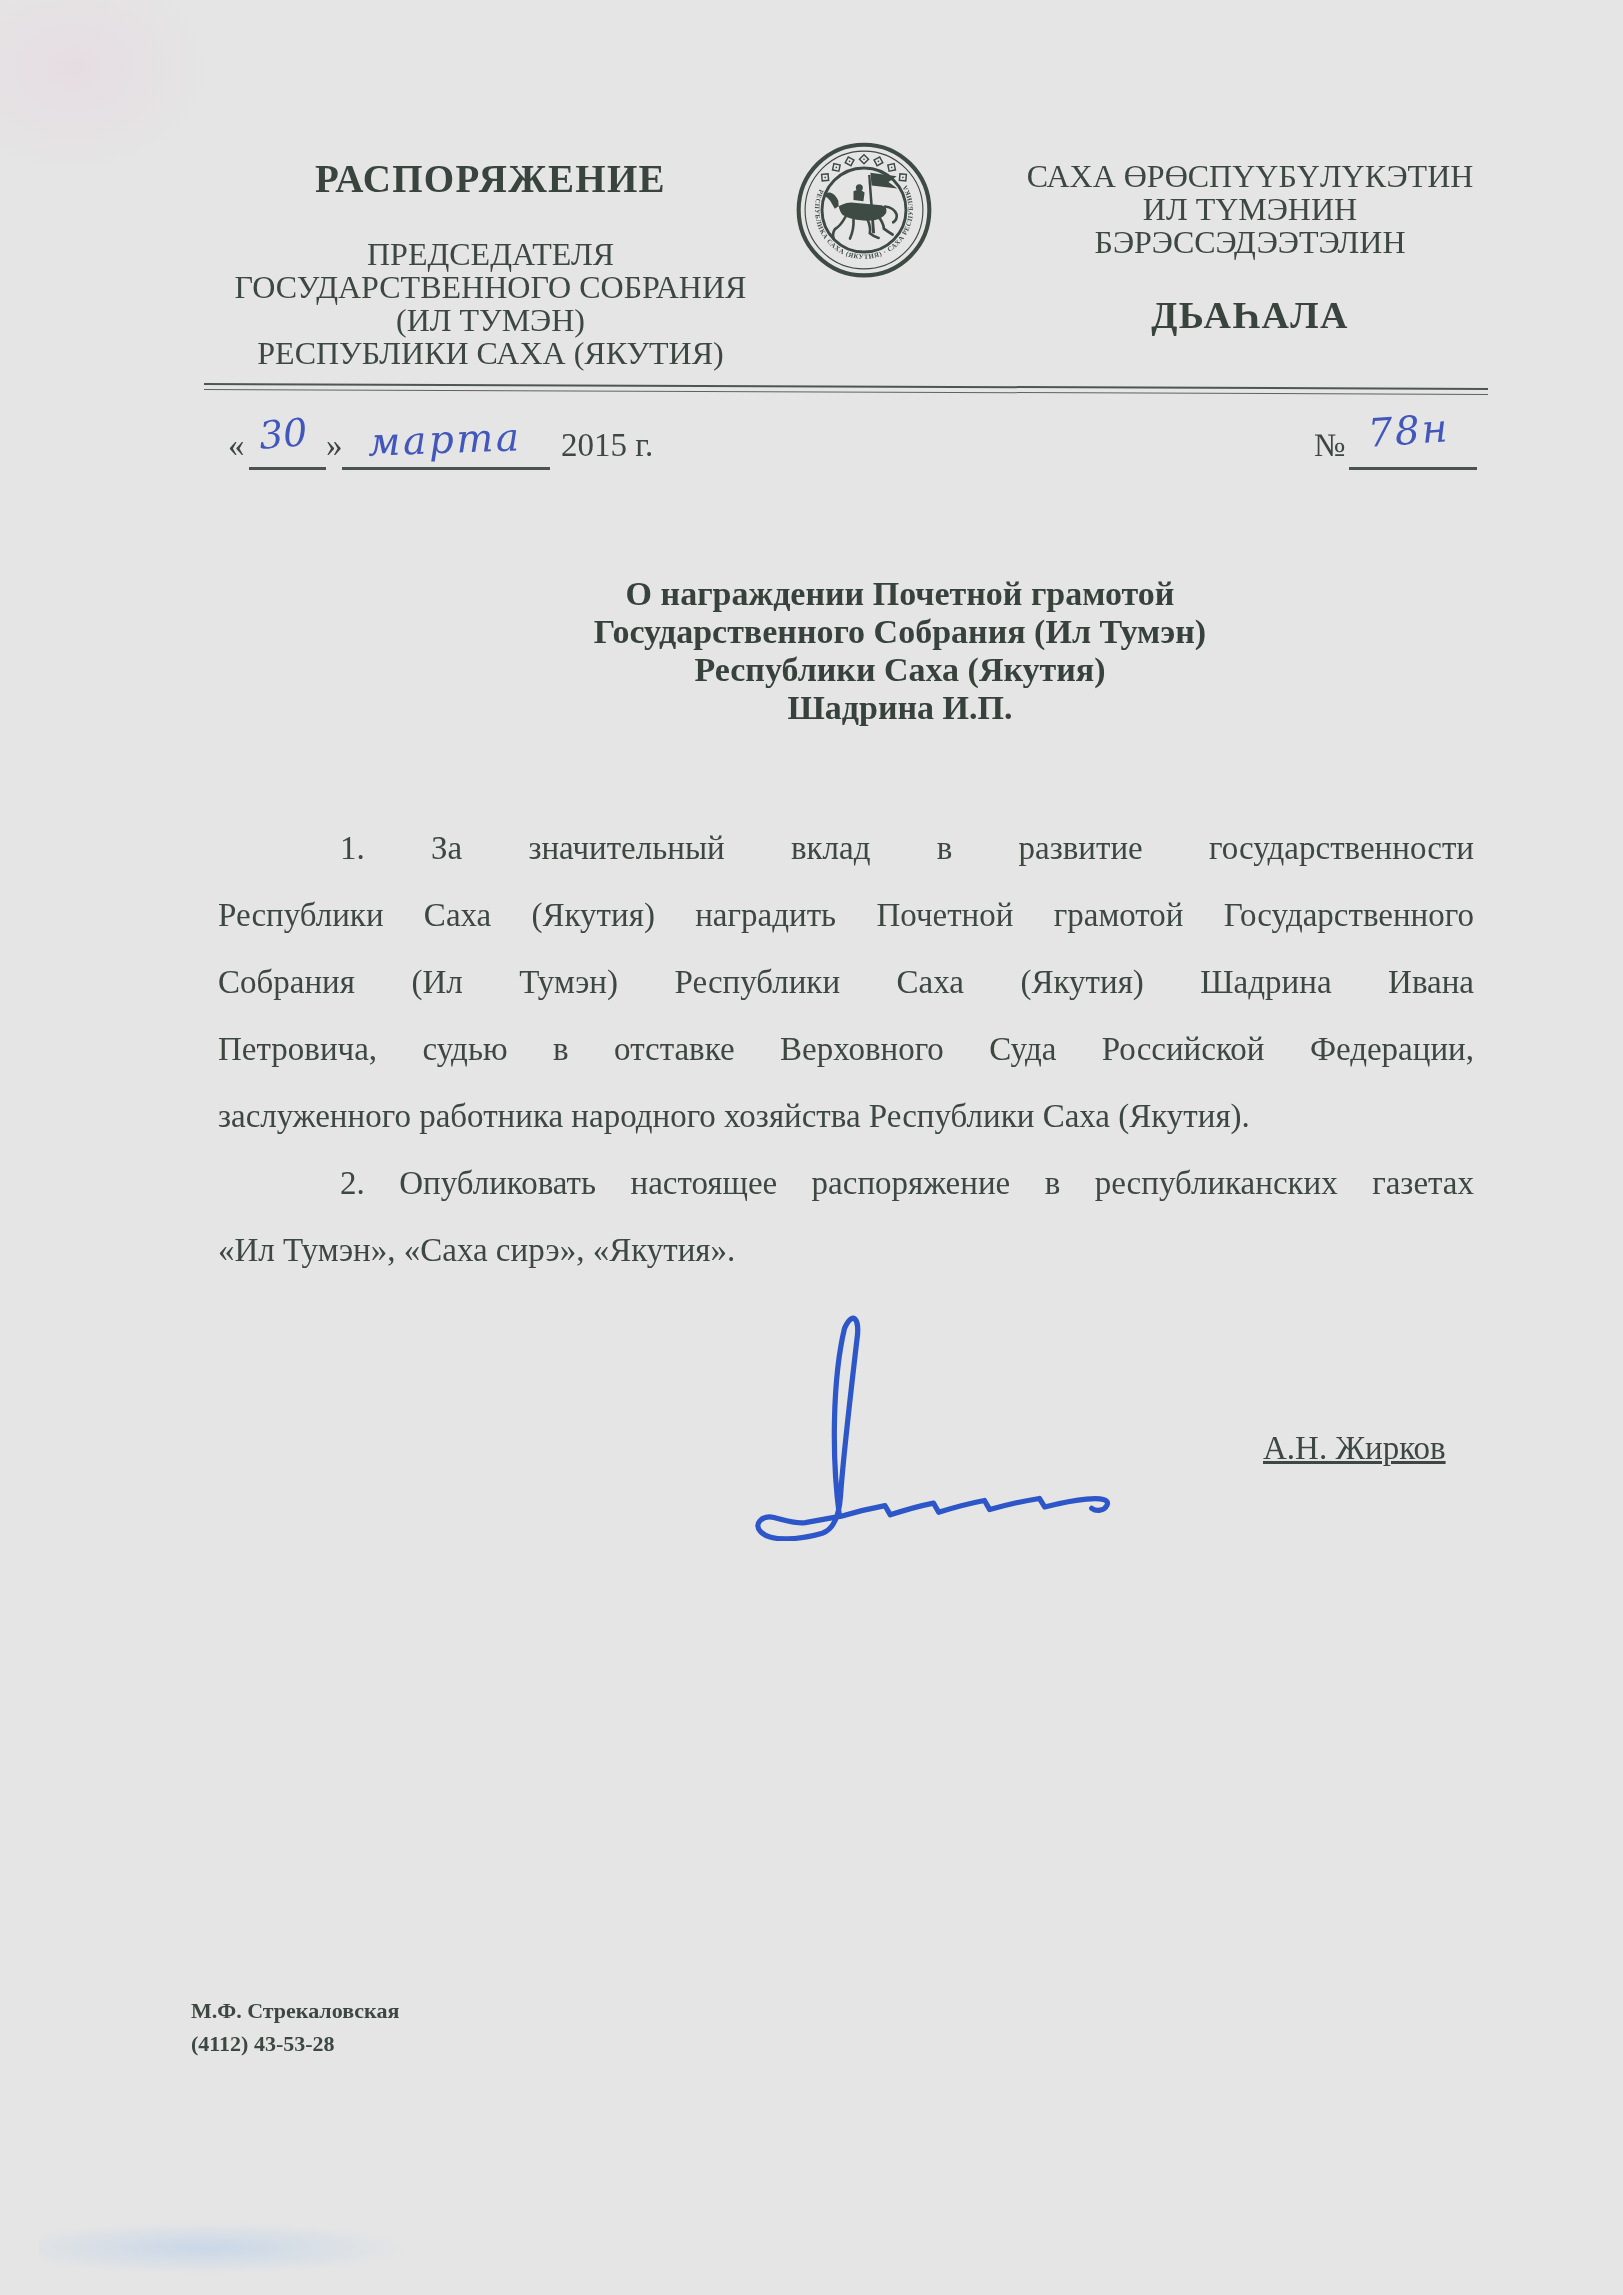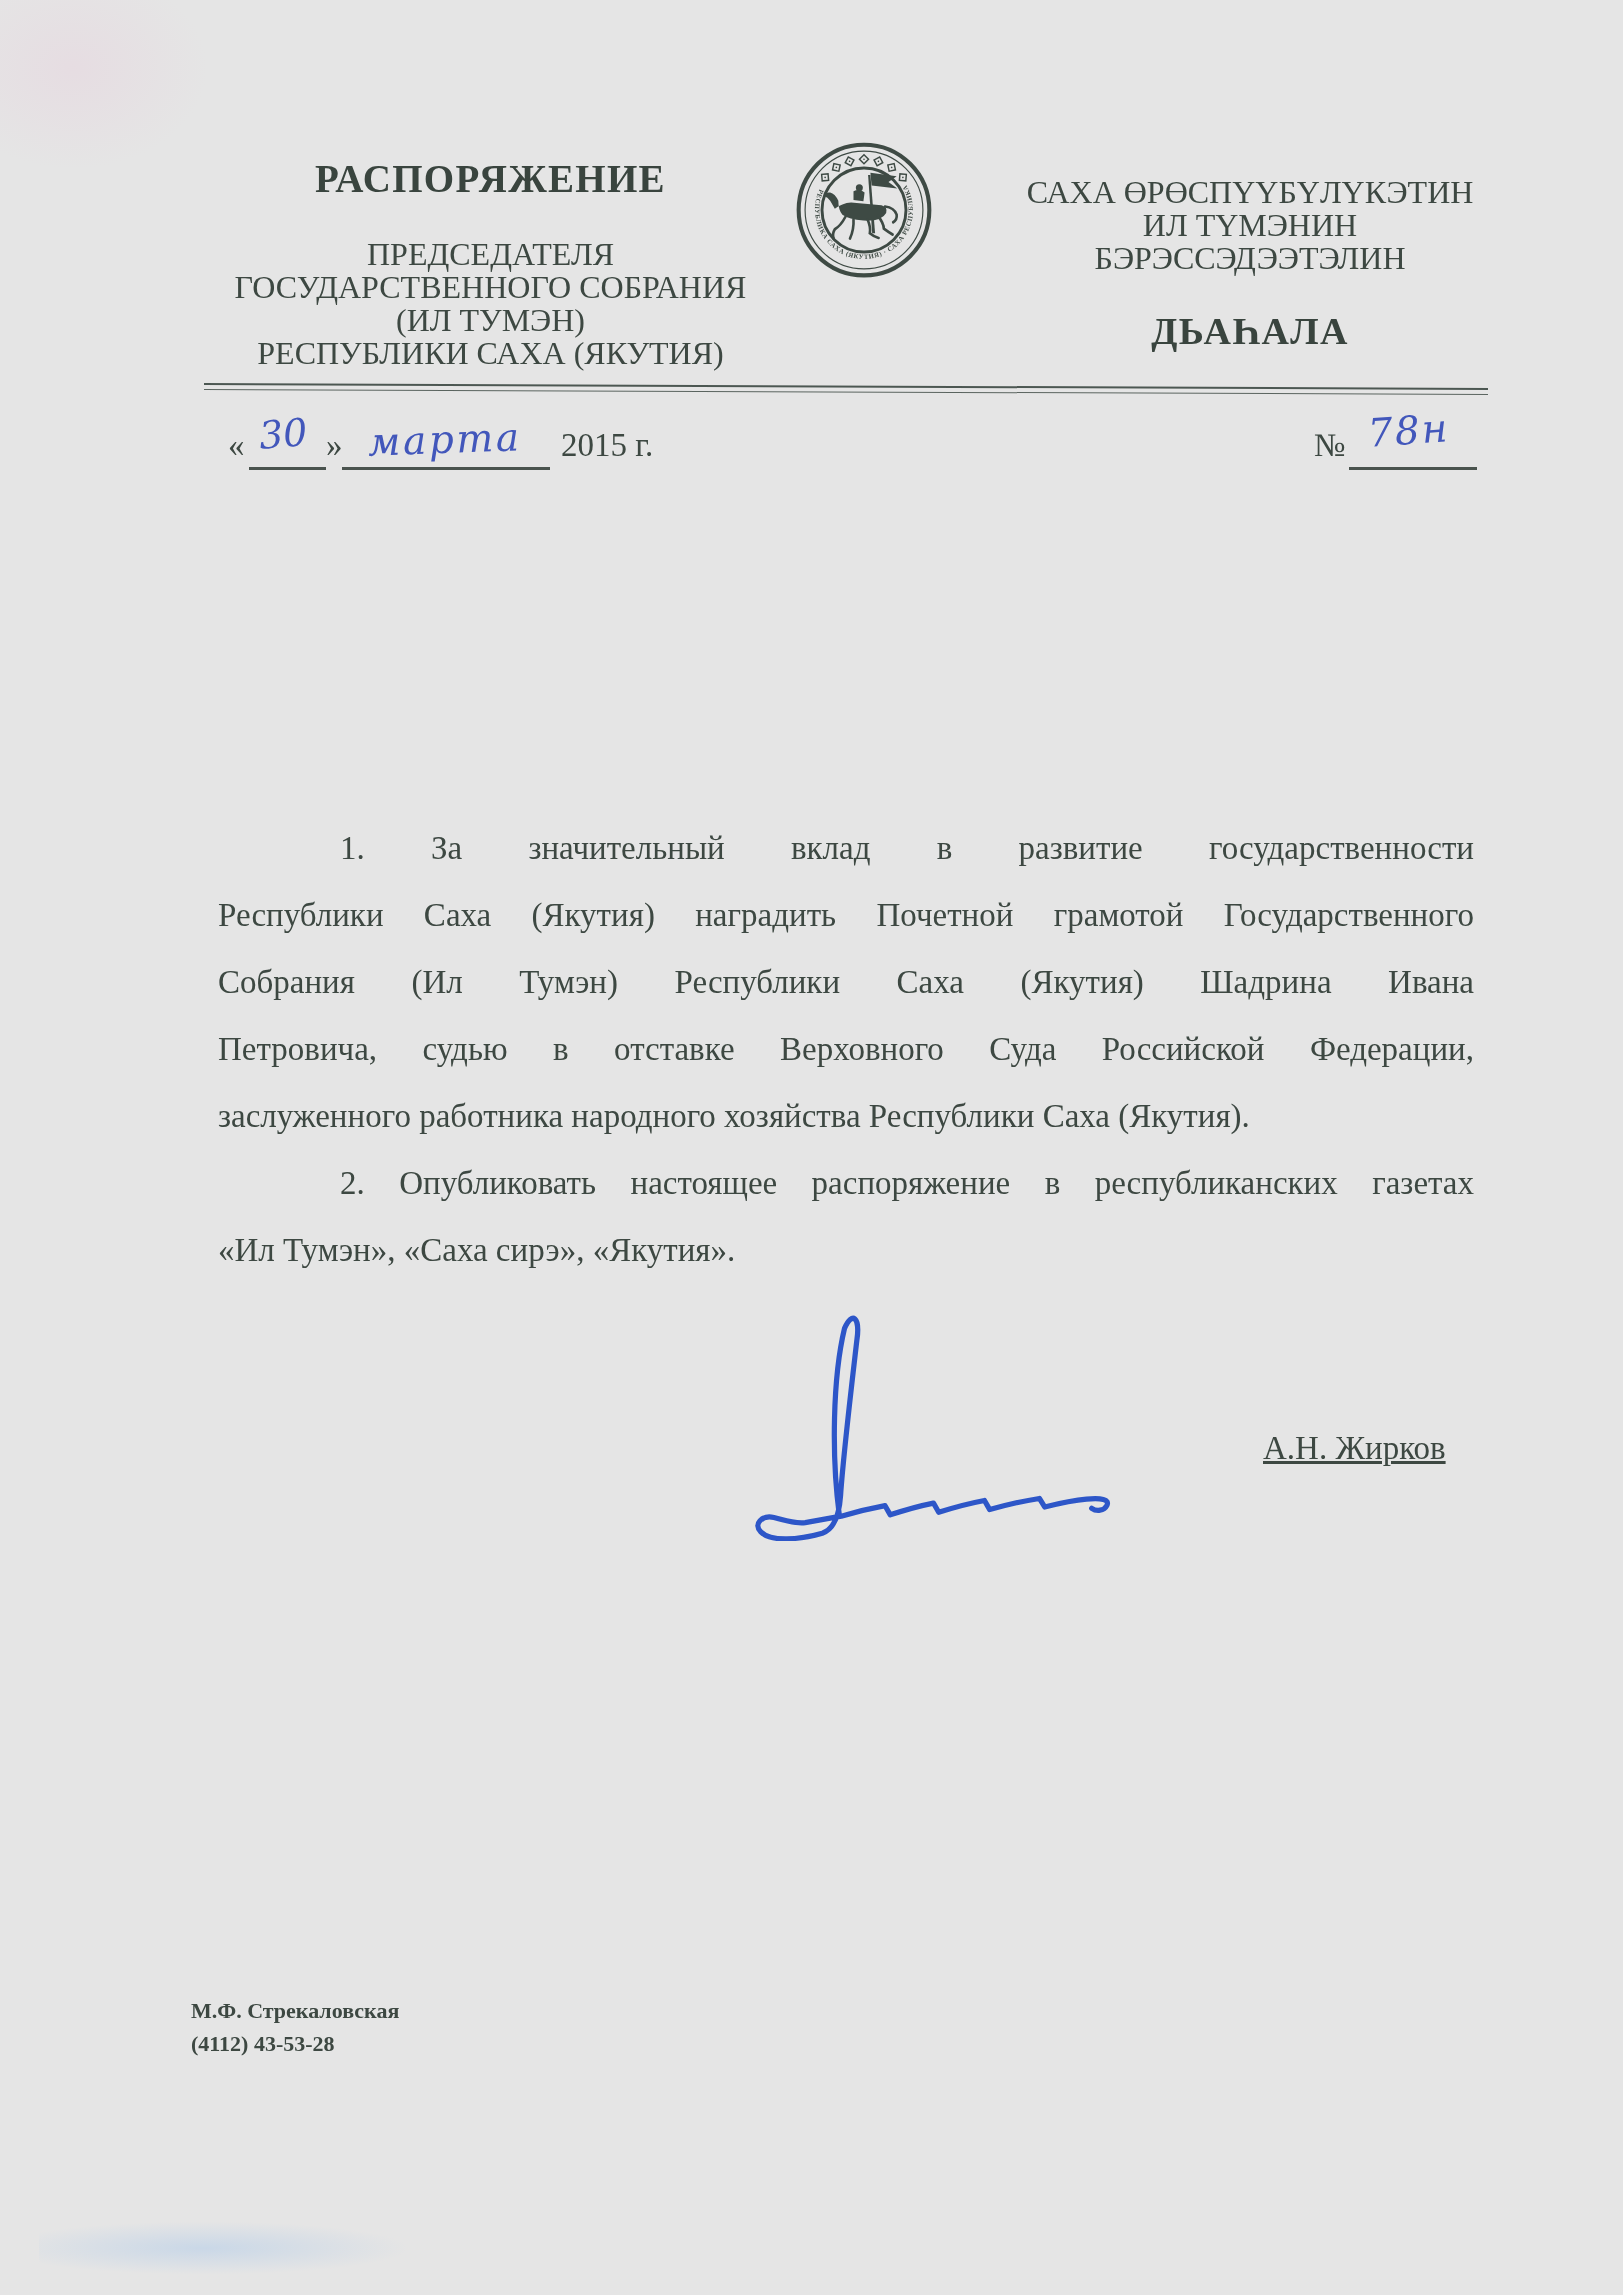--- a/index.html
+++ b/index.html
@@ -21,21 +21,20 @@
   }
   .hdr-left .doc-type {
     font-size: 39px; font-weight: bold; letter-spacing: 1.3px;
     margin-bottom: 37px; color: #39443e;
   }
   .hdr-left .sub-line { font-size: 32px; line-height: 33px; }
 
   .hdr-right {
     left: 975px; top: 160px; width: 550px;
     text-align: center;
-    margin-top: 16px;
   }
   .hdr-right .sub-line { font-size: 32px; line-height: 33px; }
   .hdr-right .doc-type {
     font-size: 38px; font-weight: bold; letter-spacing: 1.3px;
     margin-top: 34px; color: #39443e;
   }
 
   
   .seal { left: 794px; top: 140px; width: 140px; height: 140px; }
 
@@ -184,20 +183,26 @@
   <span class="abs hw" style="left:259px; top:412px; font-size:38px; transform:rotate(-5deg);">30</span>
   <span class="abs dl" style="left:326px;">»</span>
   <div class="abs uline" style="left:342px; width:208px;"></div>
   <span class="abs hw" style="left:368px; top:417px; font-size:39px; transform:rotate(-2deg); letter-spacing:2.6px;">марта</span>
   <span class="abs dl" style="left:561px;">2015 г.</span>
 
   <span class="abs dl" style="left:1314px;">№</span>
   <div class="abs uline" style="left:1349px; width:128px;"></div>
   <span class="abs hw" style="left:1368px; top:408px; font-size:39px; transform:rotate(-4deg); letter-spacing:2px;">78н</span>
 
+  <div class="abs title">
+    <div>О награждении Почетной грамотой</div>
+    <div>Государственного Собрания (Ил Тумэн)</div>
+    <div>Республики Саха (Якутия)</div>
+    <div>Шадрина И.П.</div>
+  </div>
 
   <div class="abs body-block">
     <div class="bline indent">1. За значительный вклад в развитие государственности</div>
     <div class="bline">Республики Саха (Якутия) наградить Почетной грамотой Государственного</div>
     <div class="bline">Собрания (Ил Тумэн) Республики Саха (Якутия) Шадрина Ивана</div>
     <div class="bline">Петровича, судью в отставке Верховного Суда Российской Федерации,</div>
     <div class="bline lastline">заслуженного работника народного хозяйства Республики Саха (Якутия).</div>
     <div class="bline indent">2. Опубликовать настоящее распоряжение в республиканских газетах</div>
     <div class="bline lastline">«Ил Тумэн», «Саха сирэ», «Якутия».</div>
   </div>

